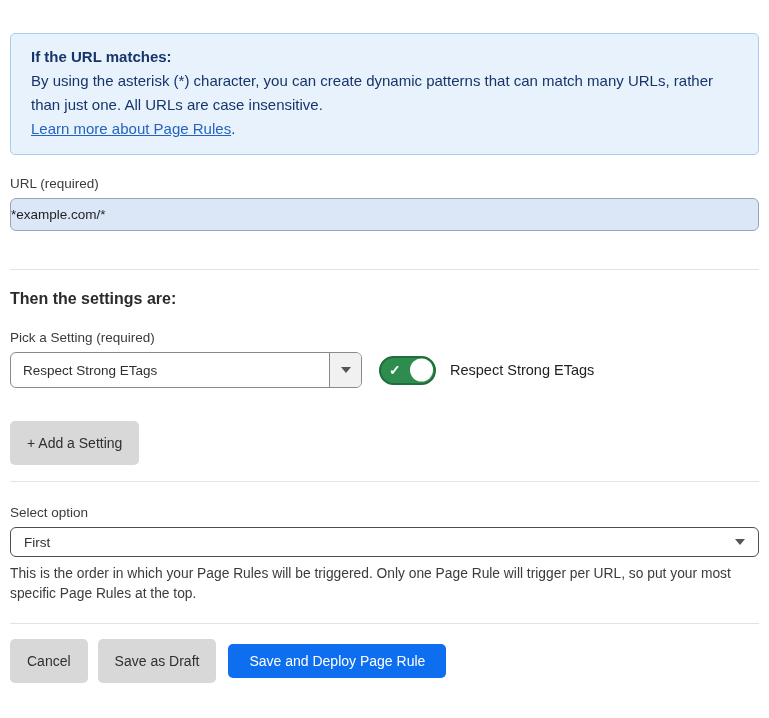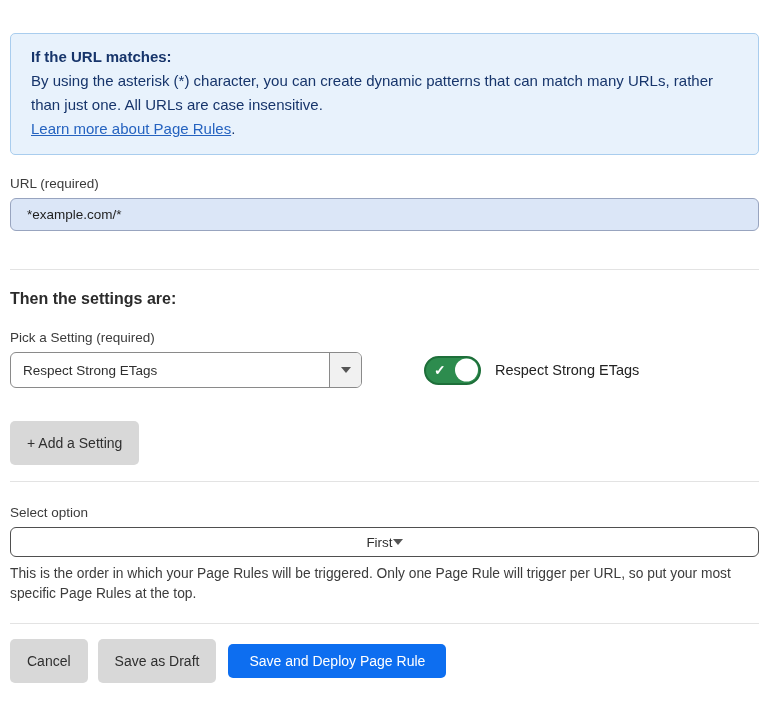--- a/index.html
+++ b/index.html
@@ -48,21 +48,21 @@
   }
 
   
   .url-section { margin-top: 21px; }
   .url-input {
     width: 100%;
     height: 33px;
     background: #dbe6f7;
     border: 1px solid #98a4bf;
     border-radius: 6px;
-    padding: 0 16px;
+    padding: 0 0;
     font-size: 13.5px;
     color: #1f1f1f;
     font-family: "Liberation Sans", sans-serif;
     outline: none;
   }
 
   .divider {
     border: none;
     border-top: 1px solid #e3e3e3;
     margin: 0;
@@ -77,21 +77,20 @@
     color: #2b2b2b;
     margin-top: 20px;
   }
 
   
   .pick-label { margin-top: 22px; }
   .setting-row {
     display: flex;
     align-items: center;
     margin-top: 2px;
-    gap: 45px;
   }
   .combo {
     display: flex;
     width: 352px;
     height: 36px;
     background: #ffffff;
     border: 1px solid #8a8a8a;
     border-radius: 6px;
     overflow: hidden;
     cursor: pointer;
@@ -168,21 +167,21 @@
   }
   .btn-gray { background: #d8d8d8; color: #2f2f2f; }
   .btn-blue { background: #0d6ef0; color: #ffffff; padding: 9px 21px; }
   .add-setting-btn { margin-top: 33px; }
 
   
   .order-label { margin-top: 23px; }
   .order-select {
     display: flex;
     align-items: center;
-    justify-content: center;
+    justify-content: space-between;
     width: 100%;
     height: 30px;
     background: #ffffff;
     border: 1px solid #4f4f4f;
     border-radius: 6px;
     padding: 0 13px;
     font-size: 13.5px;
     color: #2f2f2f;
     cursor: pointer;
     margin-top: 1px;

